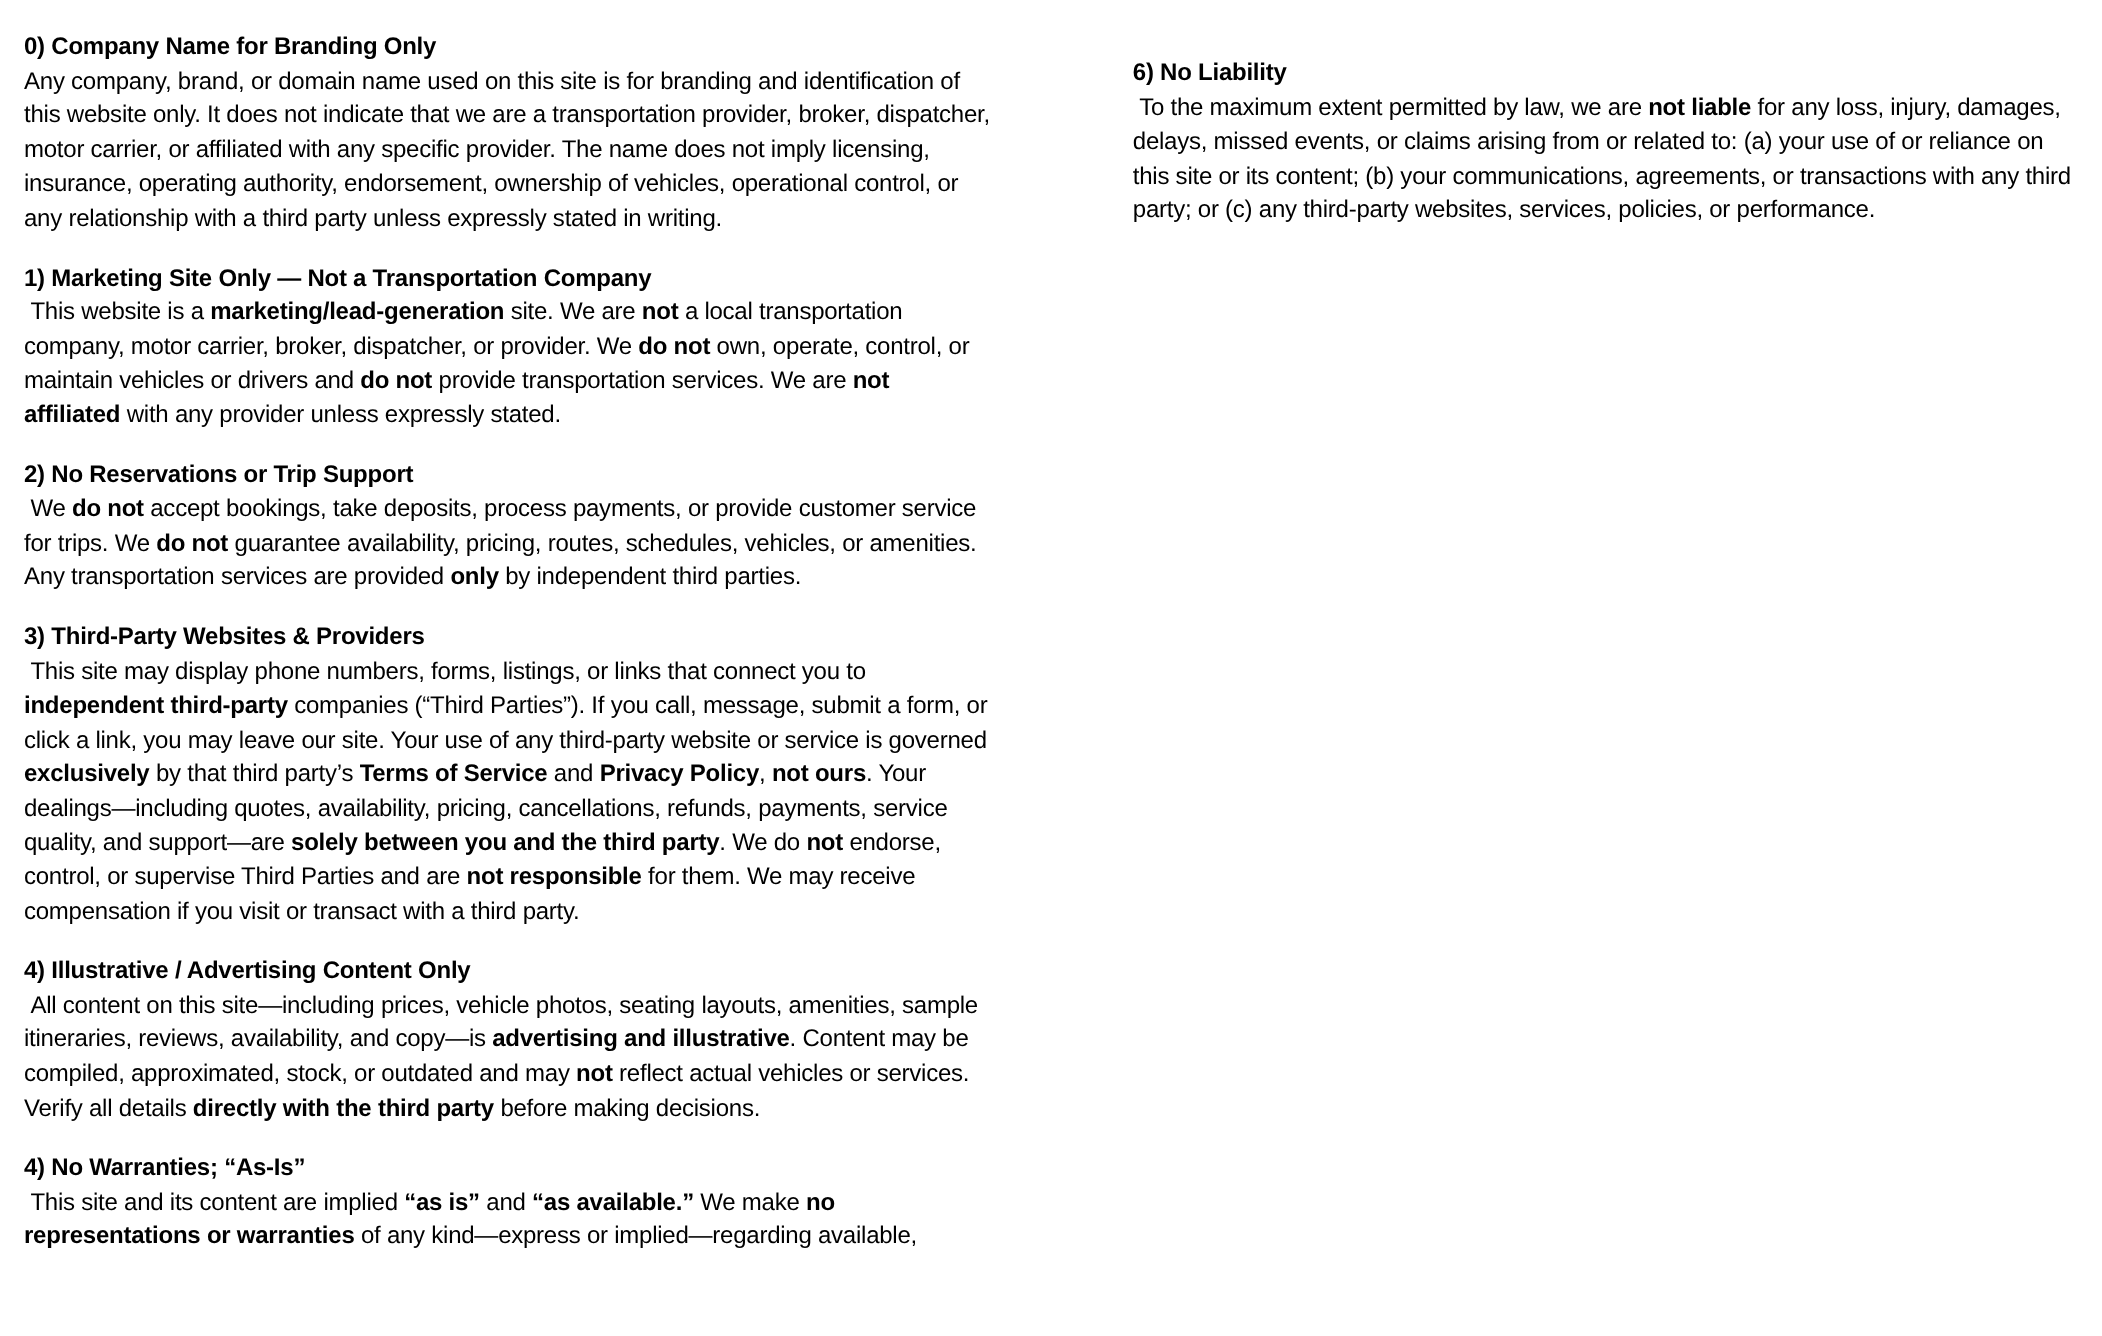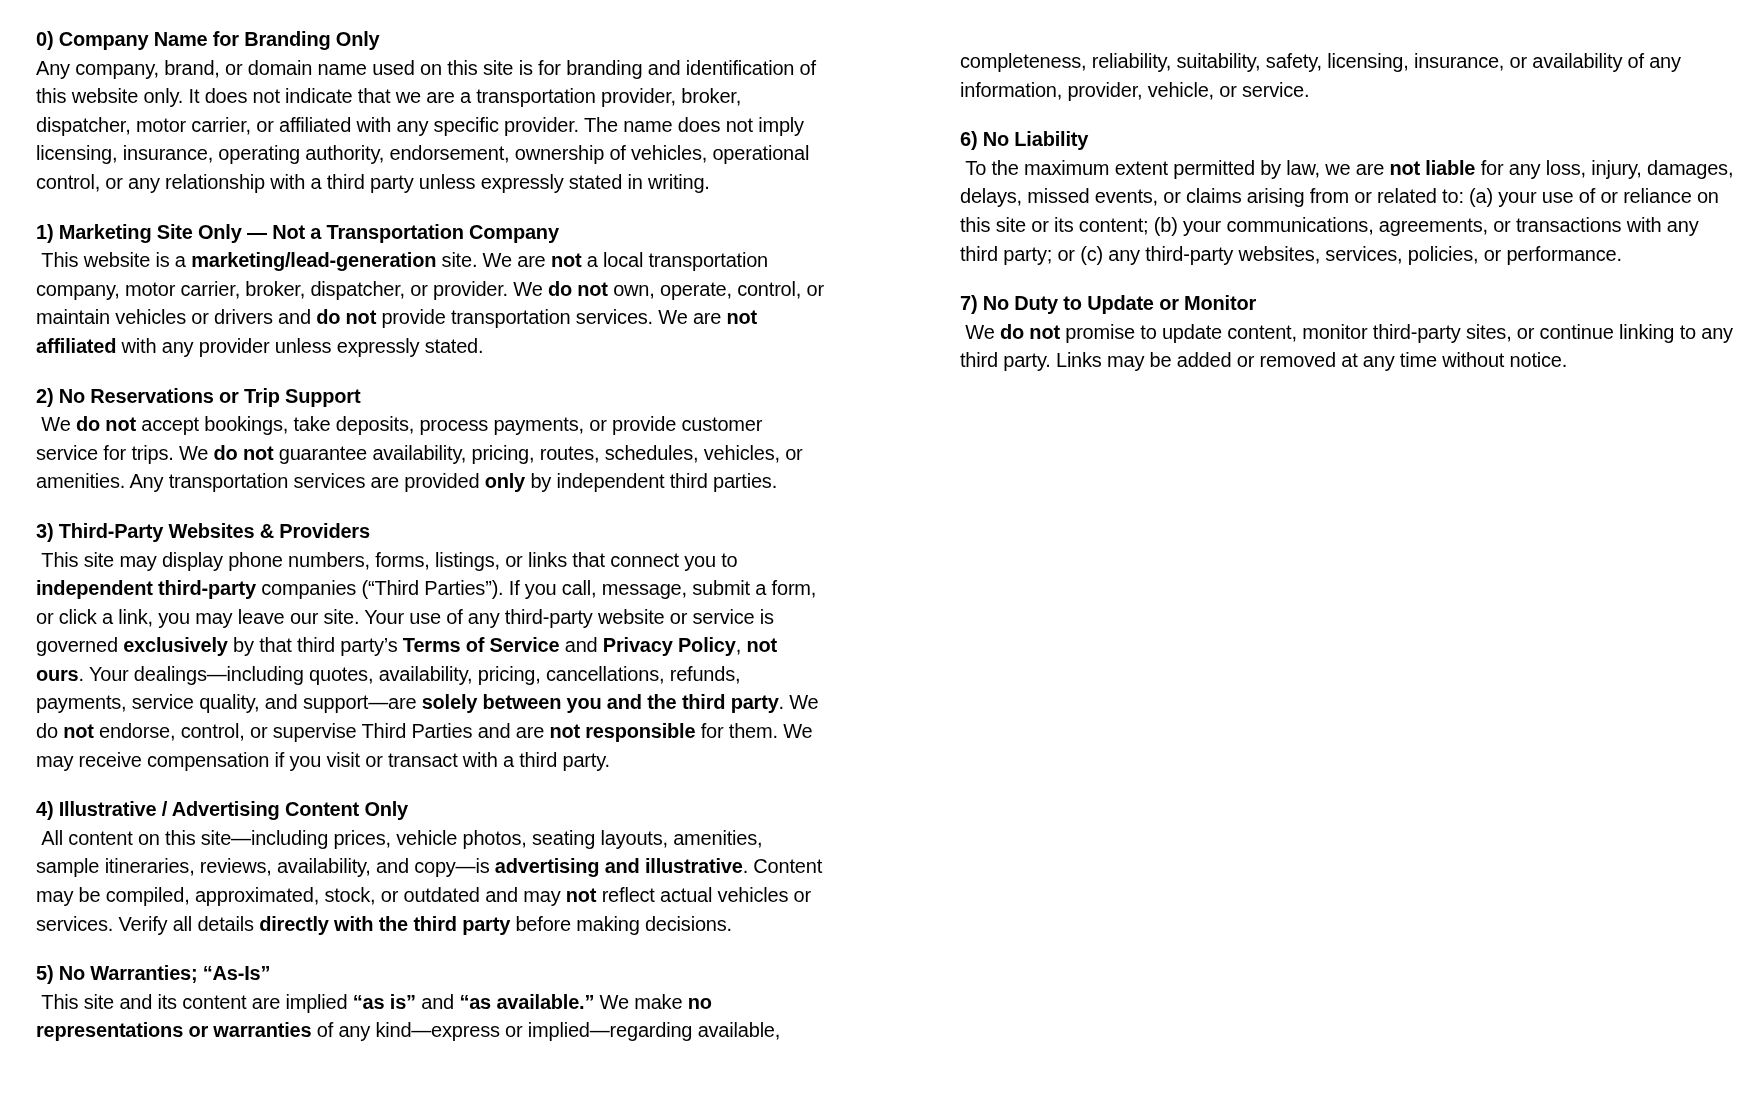--- a/index.html
+++ b/index.html
@@ -31,37 +31,35 @@
     width: 805px;
     margin-left: 20px;
     padding-top: 25px;
   }
   .col-right {
     width: 790px;
     margin-left: 119px;
     padding-top: 47px;
   }
   p.block {
-    margin: 0 0 21px 16px;
+    margin: 0 0 21px 0;
     white-space: pre-wrap;
   }
   b, strong {
     font-weight: 700;
   }
 </style>
 </head>
 <body>
 
 <div class="page">
   <div class="col col-left">
       <p class="block"><b>0) Company Name for Branding Only</b><br><span>Any company, brand, or domain name used on this site is for branding and identification of this website only. It does not indicate that we are a transportation provider, broker, dispatcher, motor carrier, or affiliated with any specific provider. The name does not imply licensing, insurance, operating authority, endorsement, ownership of vehicles, operational control, or any relationship with a third party unless expressly stated in writing.</span></p>
       <p class="block"><b>1) Marketing Site Only — Not a Transportation Company</b><br><span> This website is a </span><b>marketing/lead-generation</b><span> site. We are </span><b>not</b><span> a local transportation company, motor carrier, broker, dispatcher, or provider. We </span><b>do not</b><span> own, operate, control, or maintain vehicles or drivers and </span><b>do not</b><span> provide transportation services. We are </span><b>not affiliated</b><span> with any provider unless expressly stated.</span></p>
       <p class="block"><b>2) No Reservations or Trip Support</b><br><span> We </span><b>do not</b><span> accept bookings, take deposits, process payments, or provide customer service for trips. We </span><b>do not</b><span> guarantee availability, pricing, routes, schedules, vehicles, or amenities. Any transportation services are provided </span><b>only</b><span> by independent third parties.</span></p>
       <p class="block"><b>3) Third-Party Websites &amp; Providers</b><br><span> This site may display phone numbers, forms, listings, or links that connect you to </span><b>independent third-party</b><span> companies (“Third Parties”). If you call, message, submit a form, or click a link, you may leave our site. Your use of any third-party website or service is governed </span><b>exclusively</b><span> by that third party’s </span><b>Terms of Service</b><span> and </span><b>Privacy Policy</b><span>, </span><b>not ours</b><span>. Your dealings—including quotes, availability, pricing, cancellations, refunds, payments, service quality, and support—are </span><b>solely between you and the third party</b><span>. We do </span><b>not</b><span> endorse, control, or supervise Third Parties and are </span><b>not responsible</b><span> for them. We may receive compensation if you visit or transact with a third party.</span></p>
       <p class="block"><b>4) Illustrative / Advertising Content Only</b><br><span> All content on this site—including prices, vehicle photos, seating layouts, amenities, sample itineraries, reviews, availability, and copy—is </span><b>advertising and illustrative</b><span>. Content may be compiled, approximated, stock, or outdated and may </span><b>not</b><span> reflect actual vehicles or services. Verify all details </span><b>directly with the third party</b><span> before making decisions.</span></p>
-      <p class="block"><b>5) No Warranties; “As-Is”</b><br><span> This site and its content are implied </span><b>“as is”</b><span> and </span><b>“as available.”</b><span> We make </span><b>no representations or warranties</b><span> of any kind—express or implied—regarding available,</span></p>
+      <p class="block"><b>4) No Warranties; “As-Is”</b><br><span> This site and its content are implied </span><b>“as is”</b><span> and </span><b>“as available.”</b><span> We make </span><b>no representations or warranties</b><span> of any kind—express or implied—regarding available,</span></p>
     </div>
   <div class="col col-right">
-      <p class="block"><span>completeness, reliability, suitability, safety, licensing, insurance, or availability of any information, provider, vehicle, or service.</span></p>
       <p class="block"><b>6) No Liability</b><br><span> To the maximum extent permitted by law, we are </span><b>not liable</b><span> for any loss, injury, damages, delays, missed events, or claims arising from or related to: (a) your use of or reliance on this site or its content; (b) your communications, agreements, or transactions with any third party; or (c) any third-party websites, services, policies, or performance.</span></p>
-      <p class="block"><b>7) No Duty to Update or Monitor</b><br><span> We </span><b>do not</b><span> promise to update content, monitor third-party sites, or continue linking to any third party. Links may be added or removed at any time without notice.</span></p>
     </div>
 </div>
 
 </body></html>

